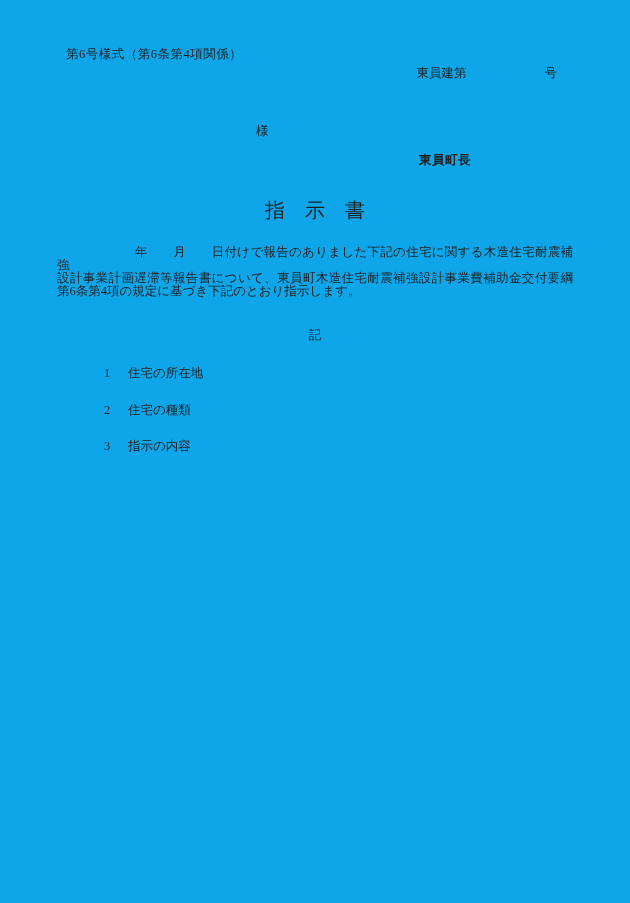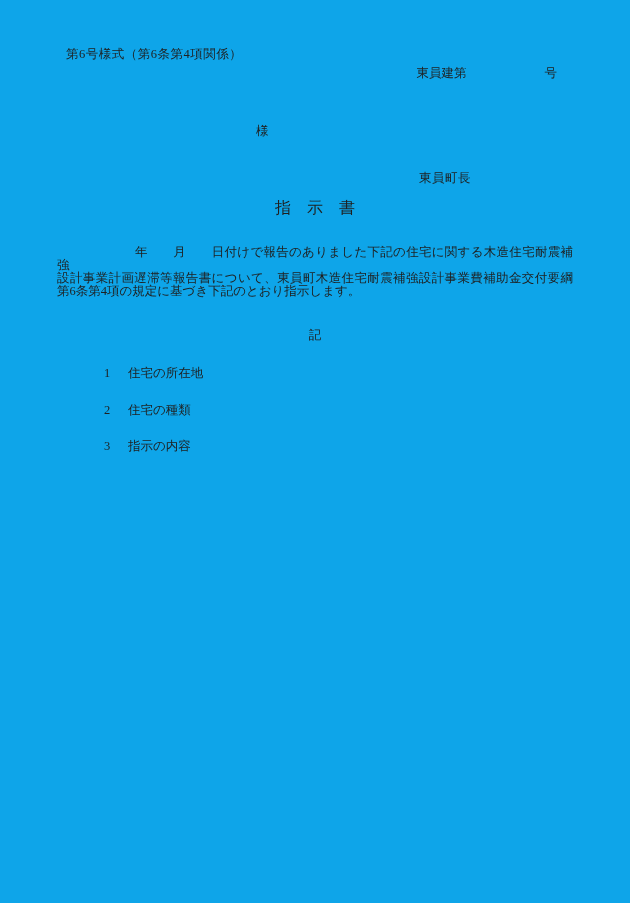--- a/index.html
+++ b/index.html
@@ -39,32 +39,33 @@
   .blank-gap { display: inline-block; width: 26px; }
 
   .addressee {
     left: 256px;
     top: 125px;
     white-space: nowrap;
   }
 
   .sender {
     left: 419px;
-    top: 172px;
+    top: 154px;
     letter-spacing: 0.5px;
     white-space: nowrap;
+    font-weight: bold;
   }
 
   .doc-title {
     left: 0;
     top: 200px;
     width: 100%;
     margin: 0;
     text-align: center;
-    font-size: 16px;
+    font-size: 20px;
     font-weight: normal;
     white-space: nowrap;
   }
 
   .body-text {
     left: 57px;
     top: 246px;
     width: 516px;
   }
   .body-line {

